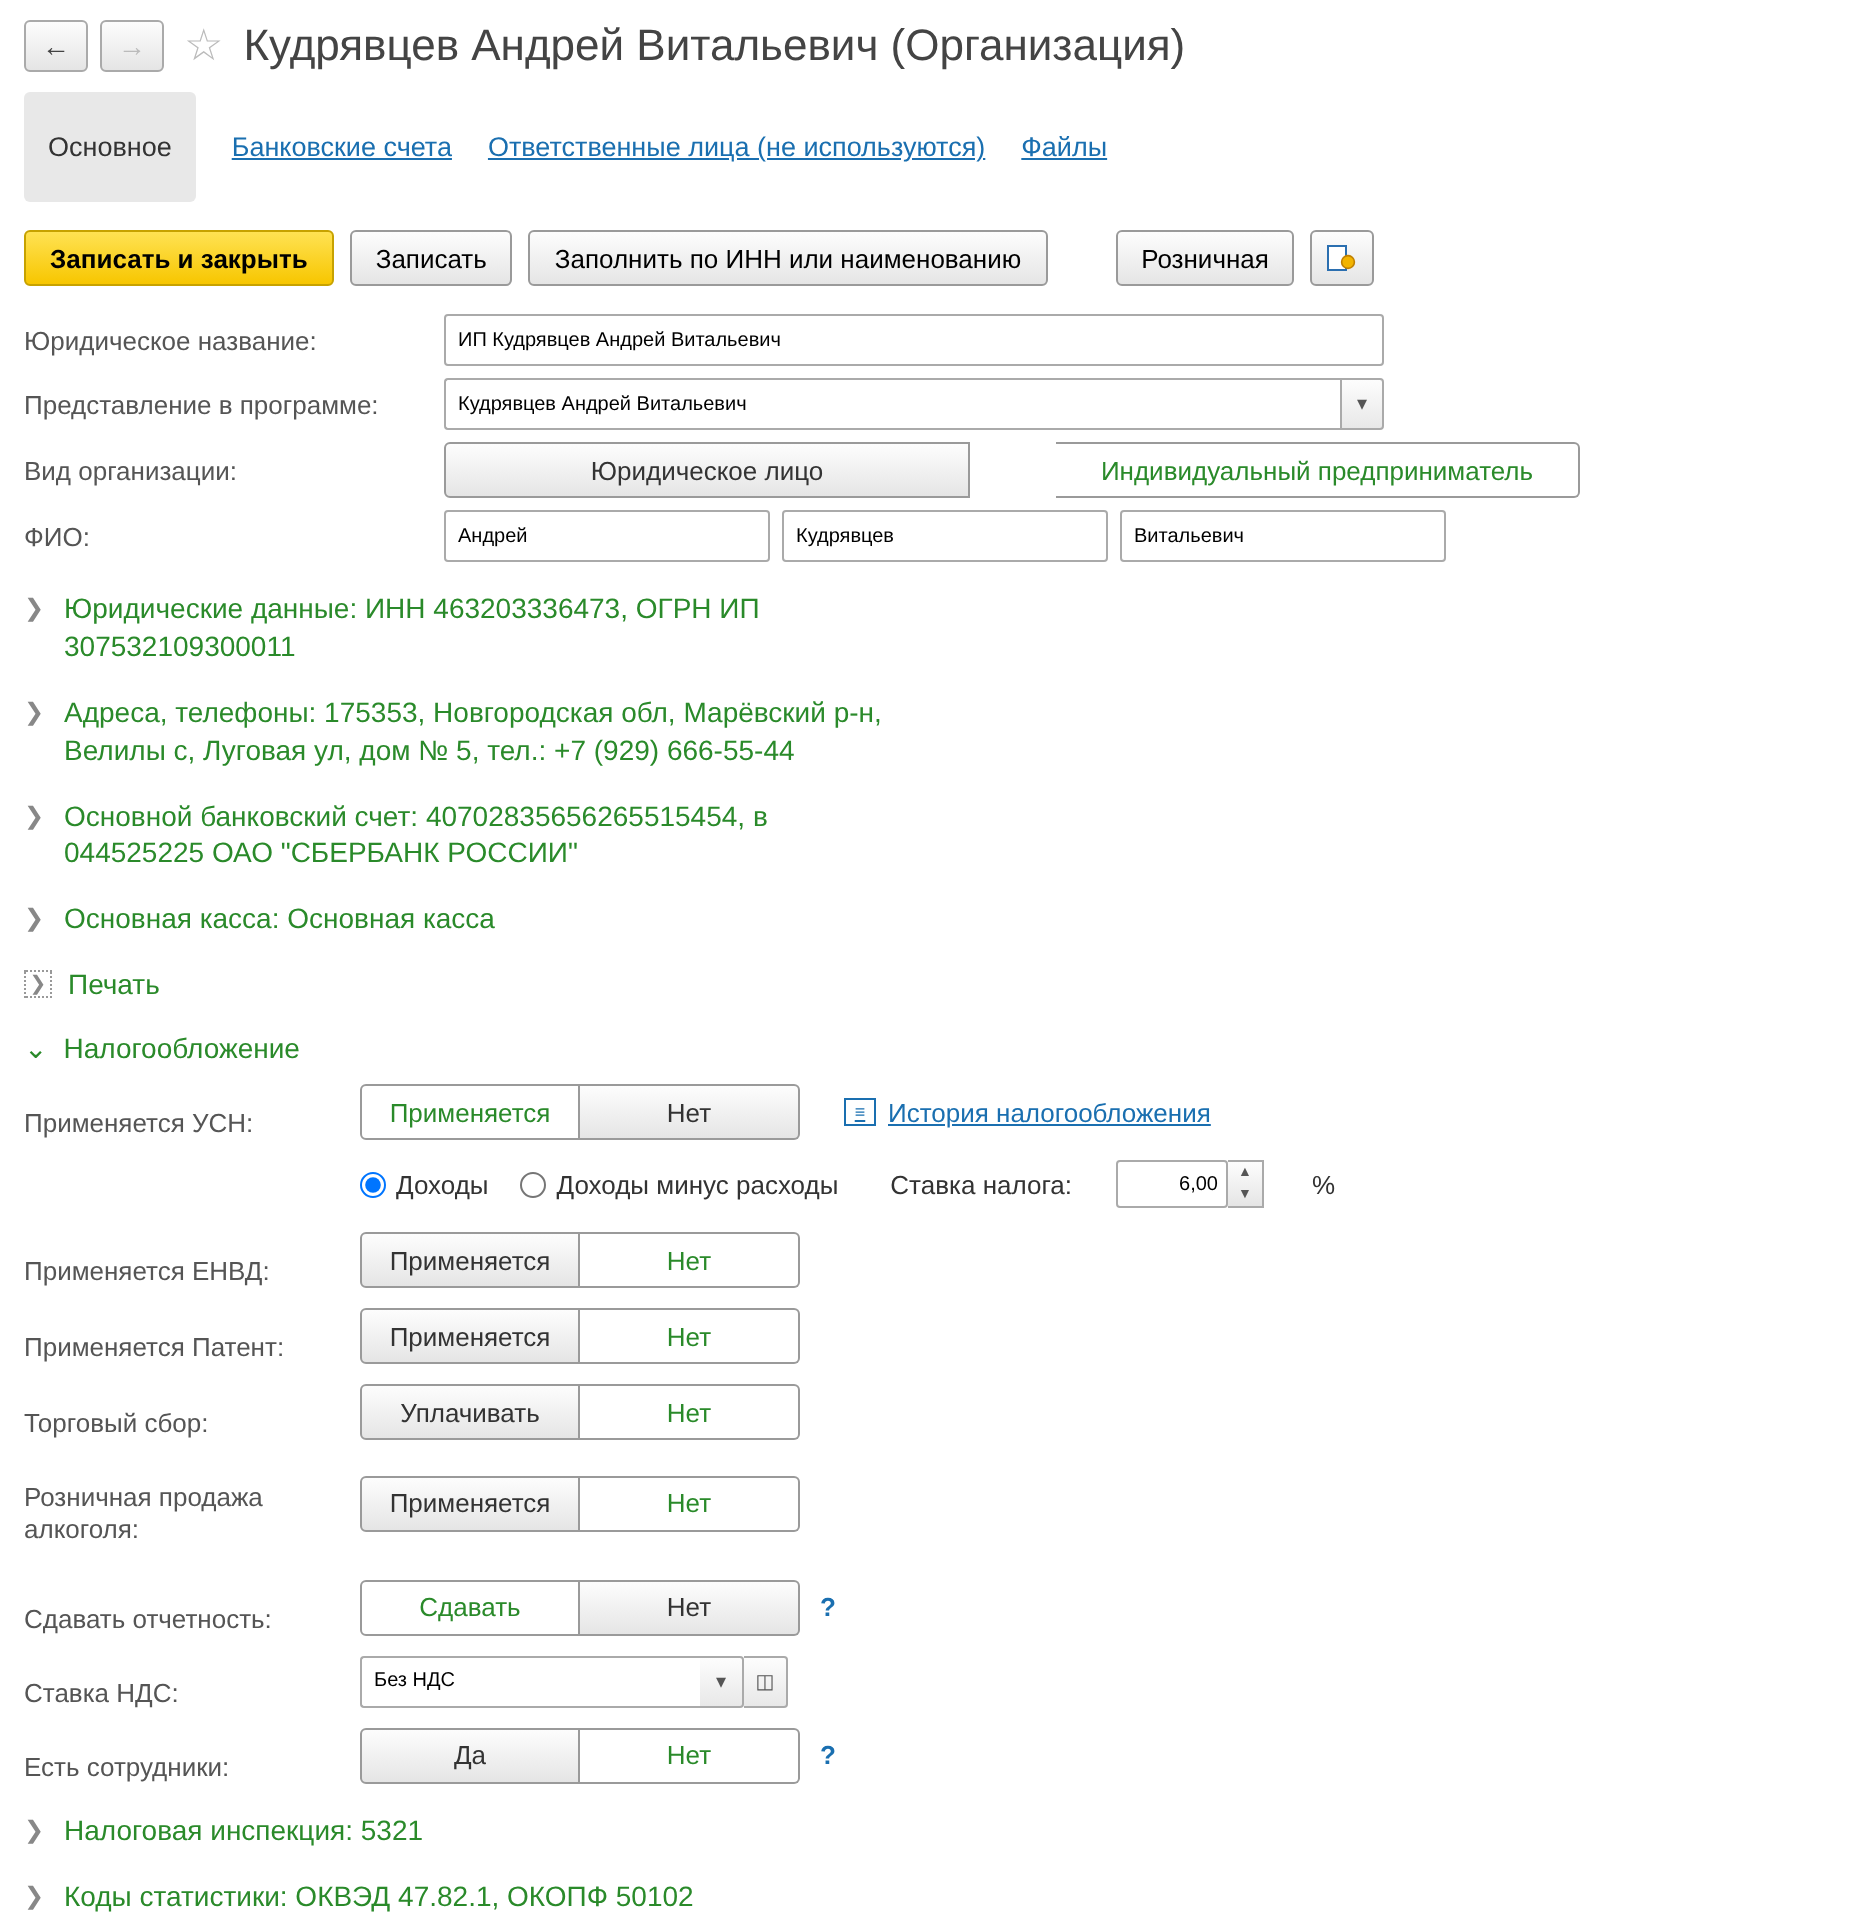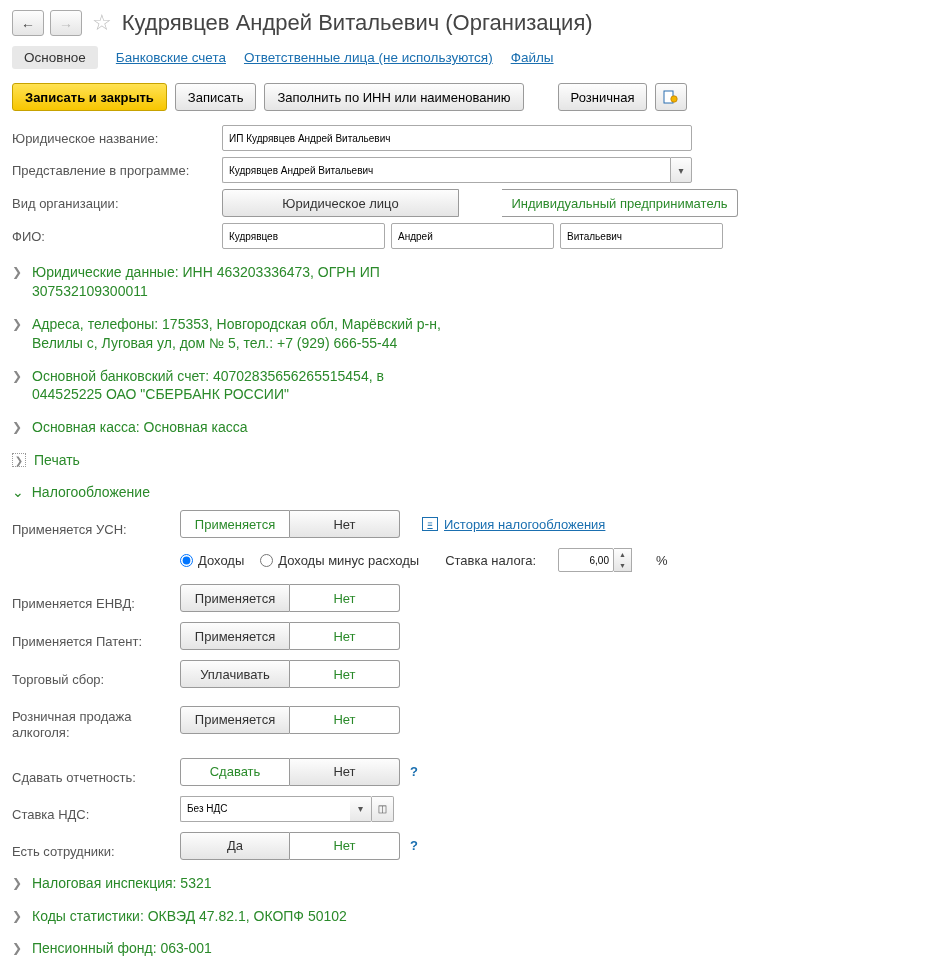--- a/index.html
+++ b/index.html
@@ -33,21 +33,21 @@
   }
   .nav-btn.disabled { color: #bbb; cursor: default; }
   .star-icon { color: #bbb; font-size: 22px; margin: 0 4px; }
   .page-title { font-size: 22px; color: #444; }
   .tabs { display: flex; align-items: center; gap: 18px; margin-bottom: 14px; }
   .tab {
     color: #1a6fb0; text-decoration: underline; cursor: pointer; font-size: 13.5px;
   }
   .tab.active {
     background: #e8e8e8; color: #333; text-decoration: none;
-    padding: 4px 12px; border-radius: 3px;
+    padding: 20px 12px; border-radius: 3px;
   }
   .toolbar { display: flex; align-items: flex-start; gap: 8px; margin-bottom: 14px; }
   .btn {
     height: 28px; padding: 0 12px;
     border: 1px solid #9a9a9a; border-radius: 3px;
     background: linear-gradient(#fdfdfd, #e5e5e5);
     cursor: pointer; font-size: 13px;
     display: inline-flex; align-items: center;
   }
   .btn-primary {
@@ -71,21 +71,21 @@
   .text-input.wide { width: 470px; }
   .input-with-dd { display: flex; width: 470px; }
   .input-with-dd input { flex: 1; border-top-right-radius: 0; border-bottom-right-radius: 0; border-right: none; }
   .dd-btn {
     width: 22px; height: 26px; border: 1px solid #aaa;
     background: linear-gradient(#fdfdfd, #e8e8e8);
     border-top-right-radius: 2px; border-bottom-right-radius: 2px;
     display: inline-flex; align-items: center; justify-content: center;
     font-size: 10px; color: #555; cursor: pointer;
   }
-  .toggle-group { display: flex; width: 516px; gap: 43px; }
+  .toggle-group { display: flex; width: 568px; gap: 43px; }
   .toggle-btn {
     flex: 1; height: 28px; border: 1px solid #9a9a9a;
     background: linear-gradient(#fdfdfd, #e5e5e5);
     display: inline-flex; align-items: center; justify-content: center;
     cursor: pointer; font-size: 13px;
   }
   .toggle-btn:first-child { border-top-left-radius: 3px; border-bottom-left-radius: 3px; }
   .toggle-btn:last-child { border-top-right-radius: 3px; border-bottom-right-radius: 3px; border-left: none; }
   .toggle-btn.selected { color: #2a8a2a; background: #fff; }
   .fio-group { display: flex; gap: 6px; }
@@ -197,22 +197,22 @@
   <span class="form-label">Вид организации:</span>
   <div class="toggle-group">
     <span class="toggle-btn">Юридическое лицо</span>
     <span class="toggle-btn selected">Индивидуальный предприниматель</span>
   </div>
 </div>
 
 <div class="form-row">
   <span class="form-label">ФИО:</span>
   <div class="fio-group">
+    <input class="text-input" value="Андрей" style="">
     <input class="text-input" value="Кудрявцев" style="">
-    <input class="text-input" value="Андрей" style="">
     <input class="text-input" value="Витальевич" style="">
   </div>
 </div>
 
 <div class="section-link">
   <span class="chev">❯</span>
   <span class="text">Юридические данные: ИНН 463203336473, ОГРН ИП 307532109300011</span>
 </div>
 
 <div class="section-link">

